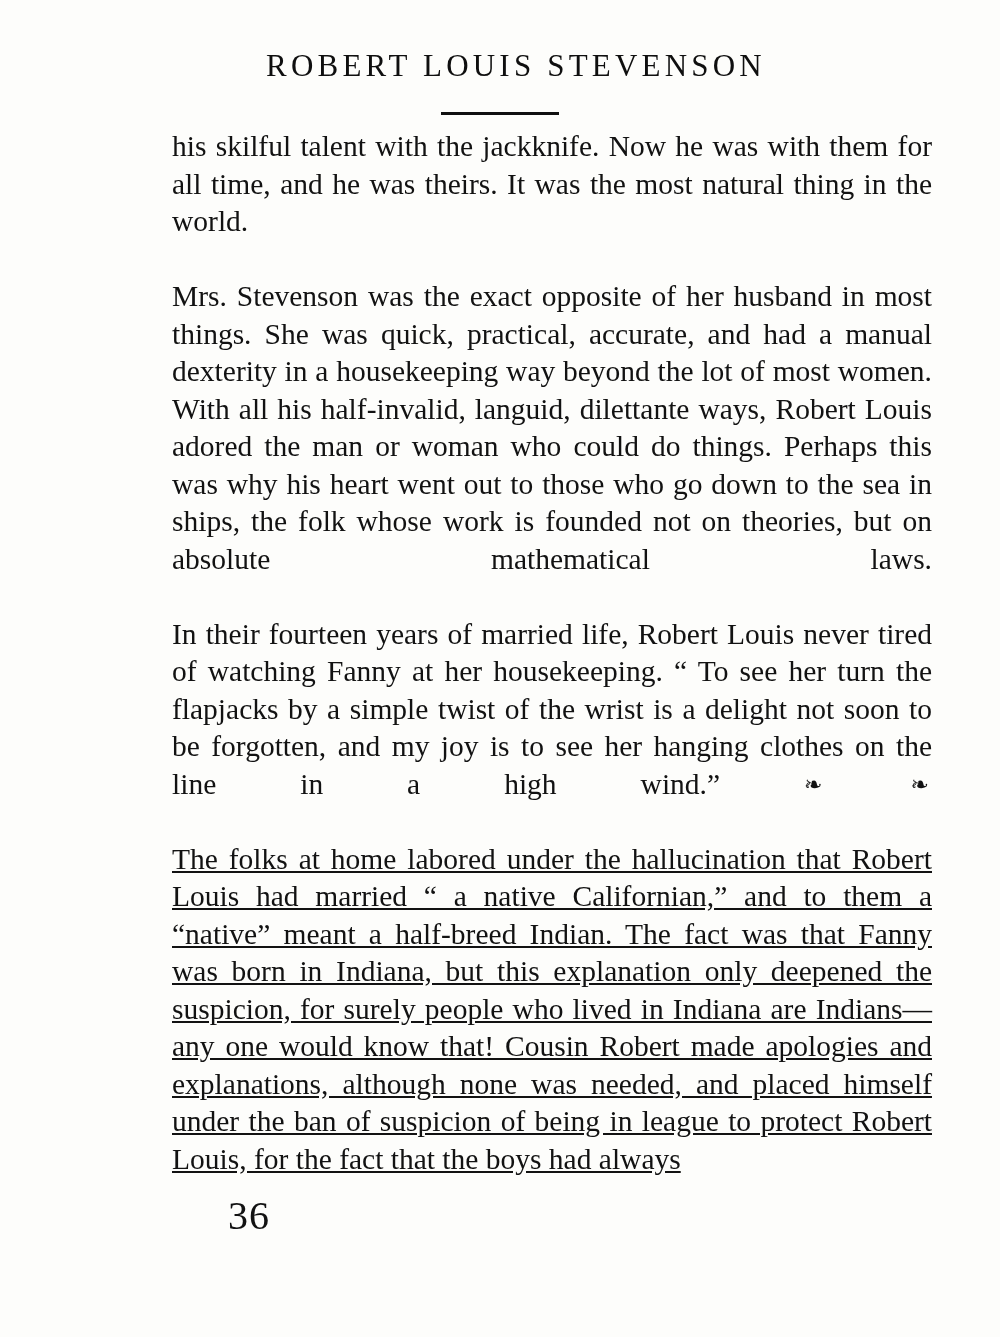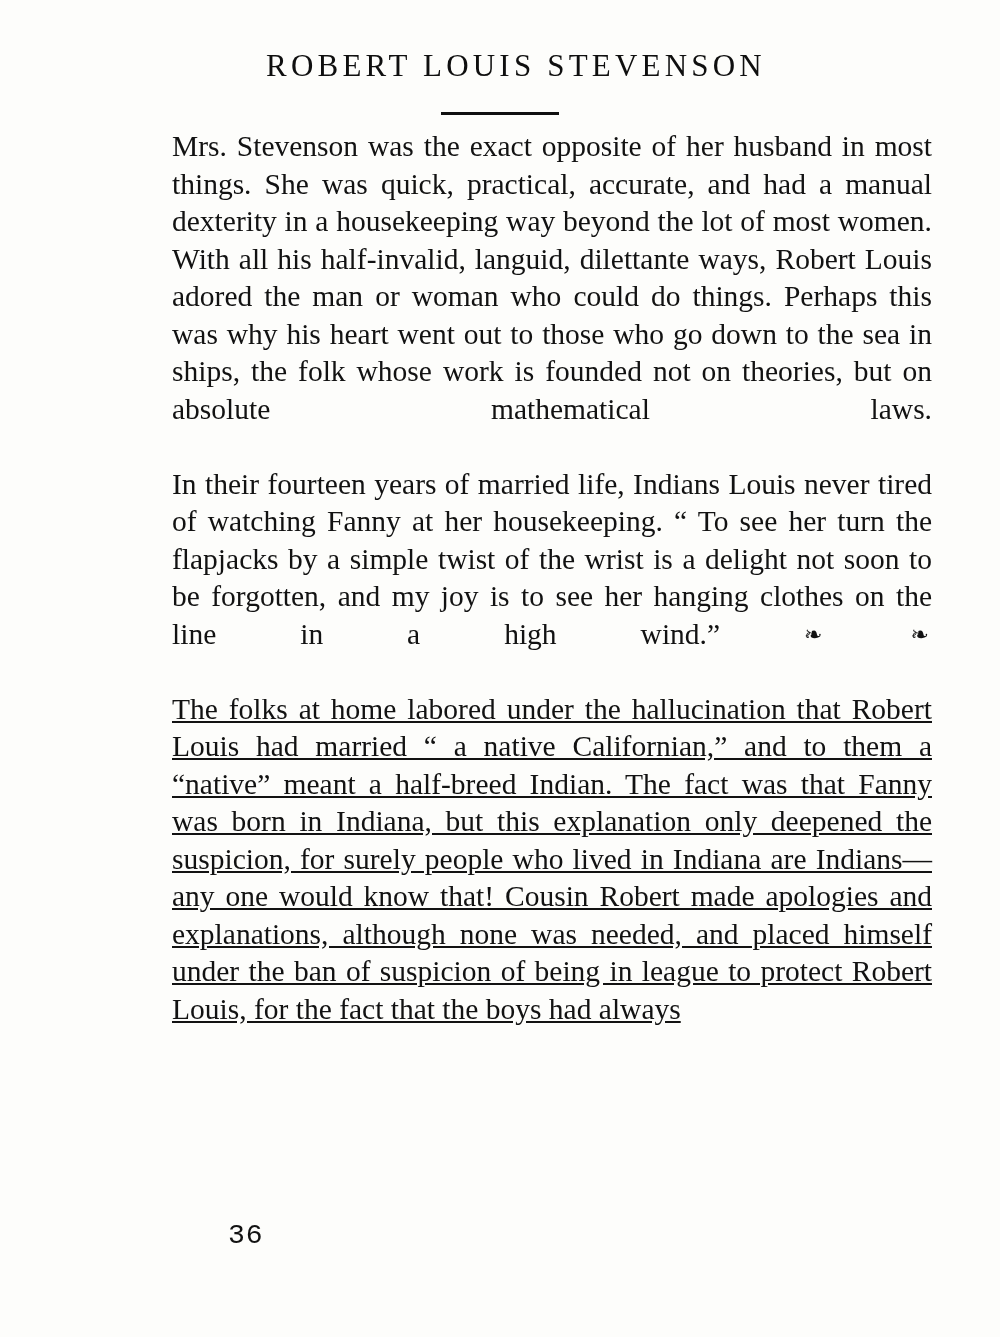--- a/index.html
+++ b/index.html
@@ -60,50 +60,50 @@
     text-align: justify;
     text-decoration: underline;
   }
   .ornament {
     letter-spacing: 3px;
     font-size: 22px;
     vertical-align: 2px;
   }
   .folio {
     position: absolute;
-    top: 1220px;
+    top: 1192px;
     left: 228px;
-    font-size: 28px;
+    font-size: 40px;
     color: #121212;
     letter-spacing: 1px;
-    font-family: Liberation Mono, monospace;
   }
   
   .para::after {
     content: "";
     display: inline-block;
     width: 100%;
   }
   .para.nojust::after { content: none; display: none; }
 </style>
 </head>
 <body>
 
 <div class="page">
 
   <div class="running-head">ROBERT LOUIS STEVENSON</div>
 
   <div class="head-rule"></div>
 
   <div class="body-text">
 
+    <p class="para">his skilful talent with the jackknife. Now he was with them for all time, and he was theirs. It was the most natural thing in the world.</p>
 
     <p class="para">Mrs. Stevenson was the exact opposite of her husband in most things. She was quick, practical, accurate, and had a manual dexterity in a housekeeping way beyond the lot of most women. With all his half-invalid, languid, dilettante ways, Robert Louis adored the man or woman who could do things. Perhaps this was why his heart went out to those who go down to the sea in ships, the folk whose work is founded not on theories, but on absolute mathematical laws.</p>
 
-    <p class="para"><span>In their fourteen years of married life, Indians Louis never tired of watching Fanny at her housekeeping. “ To see her turn the flapjacks by a simple twist of the wrist is a delight not soon to be forgotten, and my joy is to see her hanging clothes on the line in a high wind.” </span><span class="ornament">❧ ❧</span></p>
+    <p class="para"><span>In their fourteen years of married life, Robert Louis never tired of watching Fanny at her housekeeping. “ To see her turn the flapjacks by a simple twist of the wrist is a delight not soon to be forgotten, and my joy is to see her hanging clothes on the line in a high wind.” </span><span class="ornament">❧ ❧</span></p>
 
     <p class="para nojust">The folks at home labored under the hallucination that Robert Louis had married “ a native Californian,” and to them a “native” meant a half-breed Indian. The fact was that Fanny was born in Indiana, but this explanation only deepened the suspicion, for surely people who lived in Indiana are Indians—any one would know that! Cousin Robert made apologies and explanations, although none was needed, and placed himself under the ban of suspicion of being in league to protect Robert Louis, for the fact that the boys had always</p>
 
   </div>
 
   <div class="folio">36</div>
 
 </div>
 
 </body></html>

